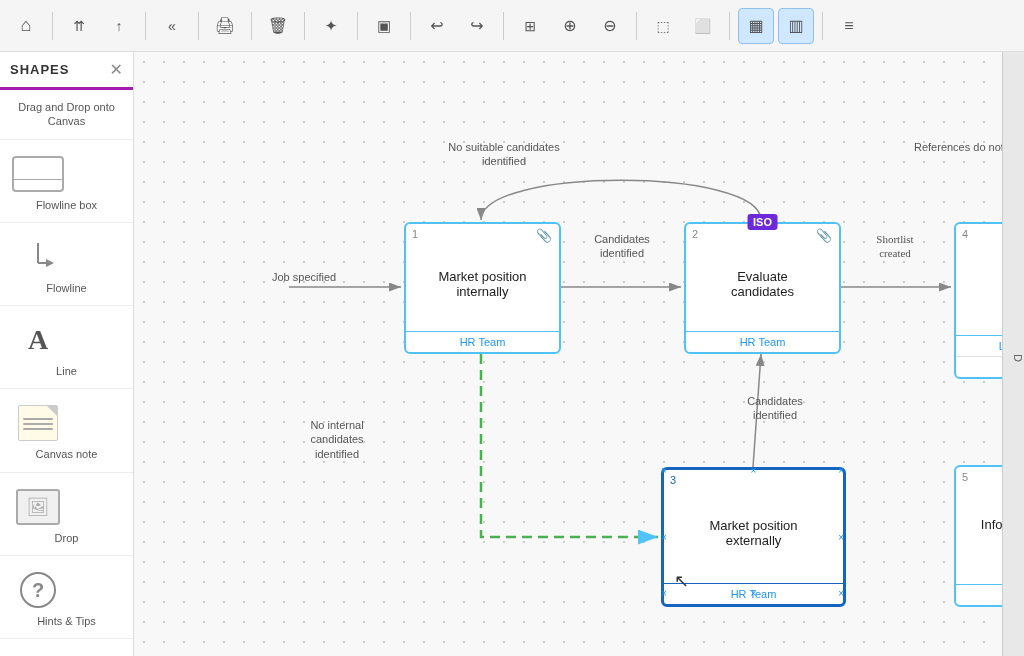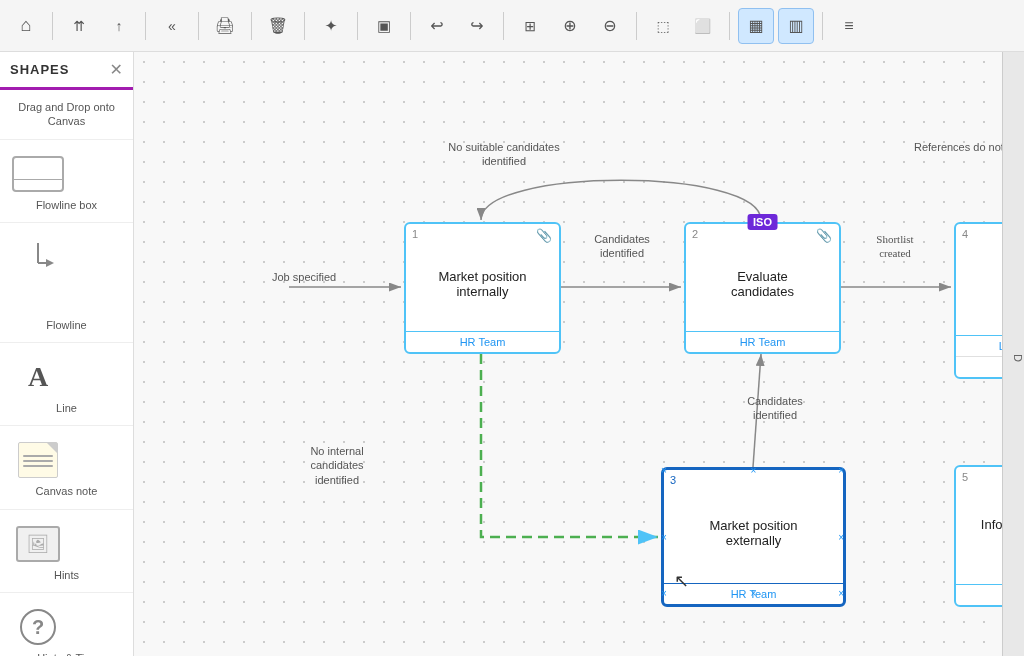--- a/index.html
+++ b/index.html
@@ -299,21 +299,21 @@
       <span class="sidebar-section-label">Drag and Drop onto Canvas</span>
     </div>
 
     <div class="sidebar-section" style="cursor:grab;">
       <div class="shape-icon">
         <div class="icon-activity-box"></div>
       </div>
       <span class="sidebar-section-label">Flowline box</span>
     </div>
 
-    <div class="sidebar-section" style="cursor:grab;gap:37px;">
+    <div class="sidebar-section" style="cursor:grab;">
       <div class="shape-icon" style="display:flex;align-items:center;justify-content:center;">
         <svg width="36" height="36" viewBox="0 0 36 36">
           <line x1="18" y1="4" x2="18" y2="24" stroke="#888" stroke-width="2"></line>
           <line x1="18" y1="24" x2="30" y2="24" stroke="#888" stroke-width="2"></line>
           <polygon points="26,20 34,24 26,28" fill="#888"></polygon>
         </svg>
       </div>
       <span class="sidebar-section-label">Flowline</span>
     </div>
 
@@ -334,21 +334,21 @@
           </div>
         </div>
       </div>
       <span class="sidebar-section-label">Canvas note</span>
     </div>
 
     <div class="sidebar-section" style="cursor:grab;">
       <div class="shape-icon" style="display:flex;align-items:center;justify-content:center;">
         <div class="icon-image">🖼</div>
       </div>
-      <span class="sidebar-section-label">Hints</span>
+      <span class="sidebar-section-label">Drop</span>
     </div>
 
     <div class="sidebar-section" style="cursor:pointer;">
       <div class="shape-icon" style="display:flex;align-items:center;justify-content:center;">
         <div class="icon-hints">?</div>
       </div>
       <span class="sidebar-section-label">Hints &amp; Tips</span>
     </div>
   </div>
 
@@ -378,21 +378,21 @@
 
       <line x1="619" y1="415" x2="627" y2="302" stroke="#888" stroke-width="1.5" marker-end="url(#arrowhead)"></line>
 
       <line x1="897" y1="327" x2="897" y2="413" stroke="#888" stroke-width="1.5" marker-end="url(#arrowhead)"></line>
     </svg>
 
     <div class="arrow-label" style="left:131px;top:218px;margin-left:7px;">Job specified</div>
     <div class="arrow-label" style="left:310px;top:88px;width:120px;">No suitable candidates<br>identified</div>
     <div class="arrow-label" style="left:438px;top:180px;width:100px;">Candidates<br>identified</div>
     <div class="arrow-label" style="left:716px;top:180px;width:90px;font-family:Liberation Serif, serif;">Shortlist<br>created</div>
-    <div class="arrow-label" style="left:148px;top:392px;width:110px;">No internal<br>candidates<br>identified</div>
+    <div class="arrow-label" style="left:148px;top:366px;width:110px;">No internal<br>candidates<br>identified</div>
     <div class="arrow-label" style="left:596px;top:342px;width:90px;">Candidates<br>identified</div>
     <div class="arrow-label" style="left:858px;top:382px;width:100px;">Decision made</div>
     <div class="arrow-label" style="left:750px;top:88px;width:200px;">References do not check out</div>
 
     <div class="node" style="left:270px;top:170px;width:157px;height:132px;">
       <span class="node-num">1</span>
       <span class="node-clip">📎</span>
       <div class="node-label">Market position<br>internally</div>
       <div class="node-footer">HR Team</div>
     </div>

